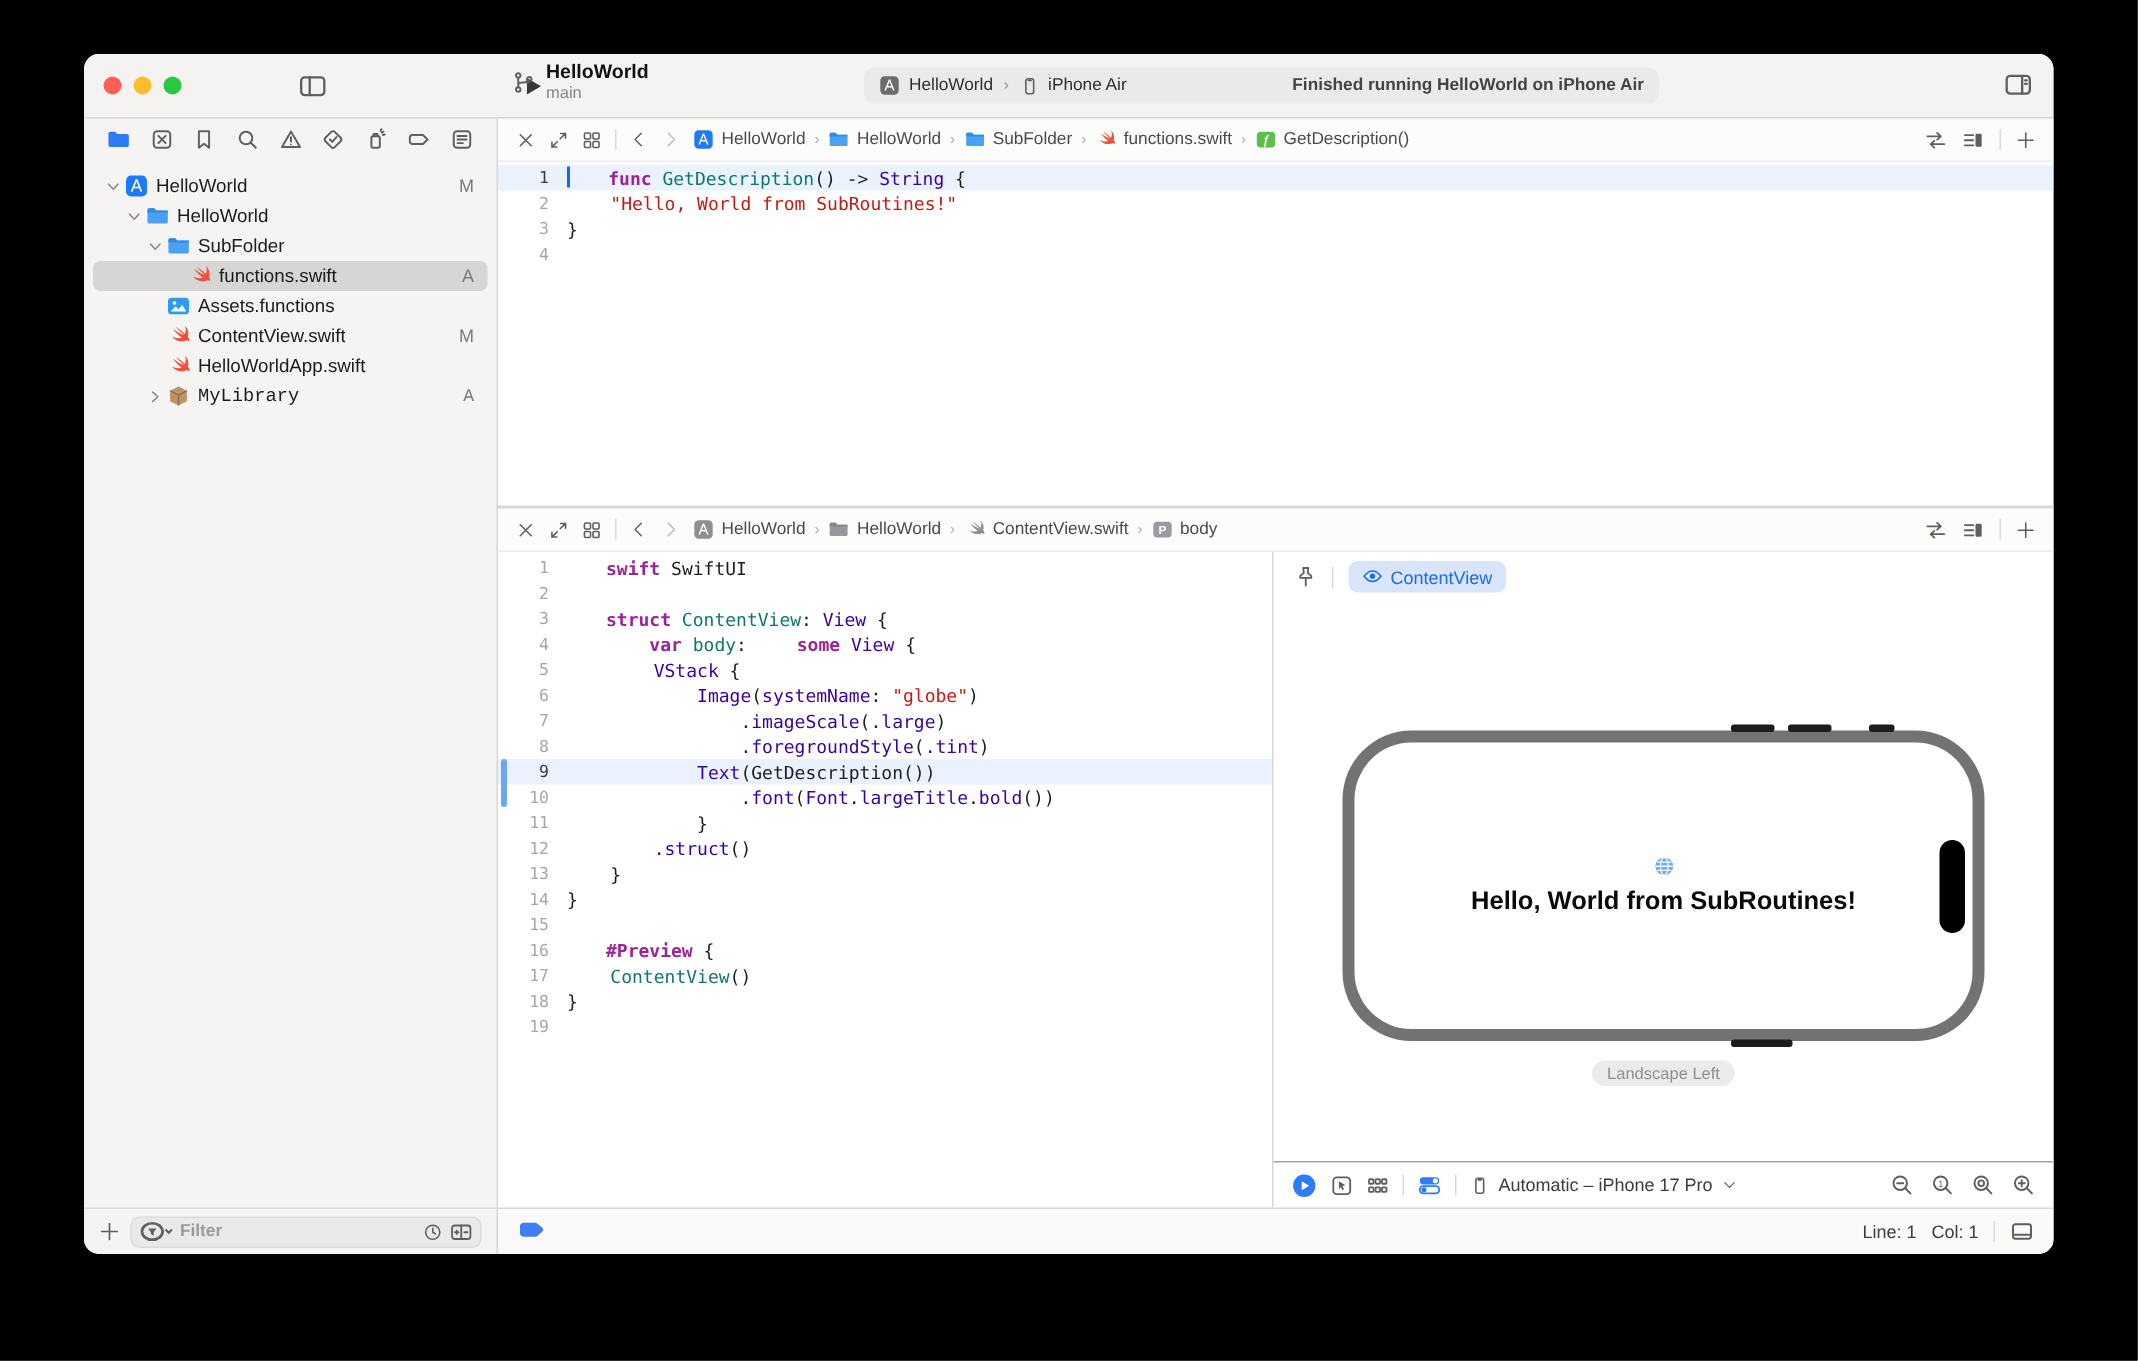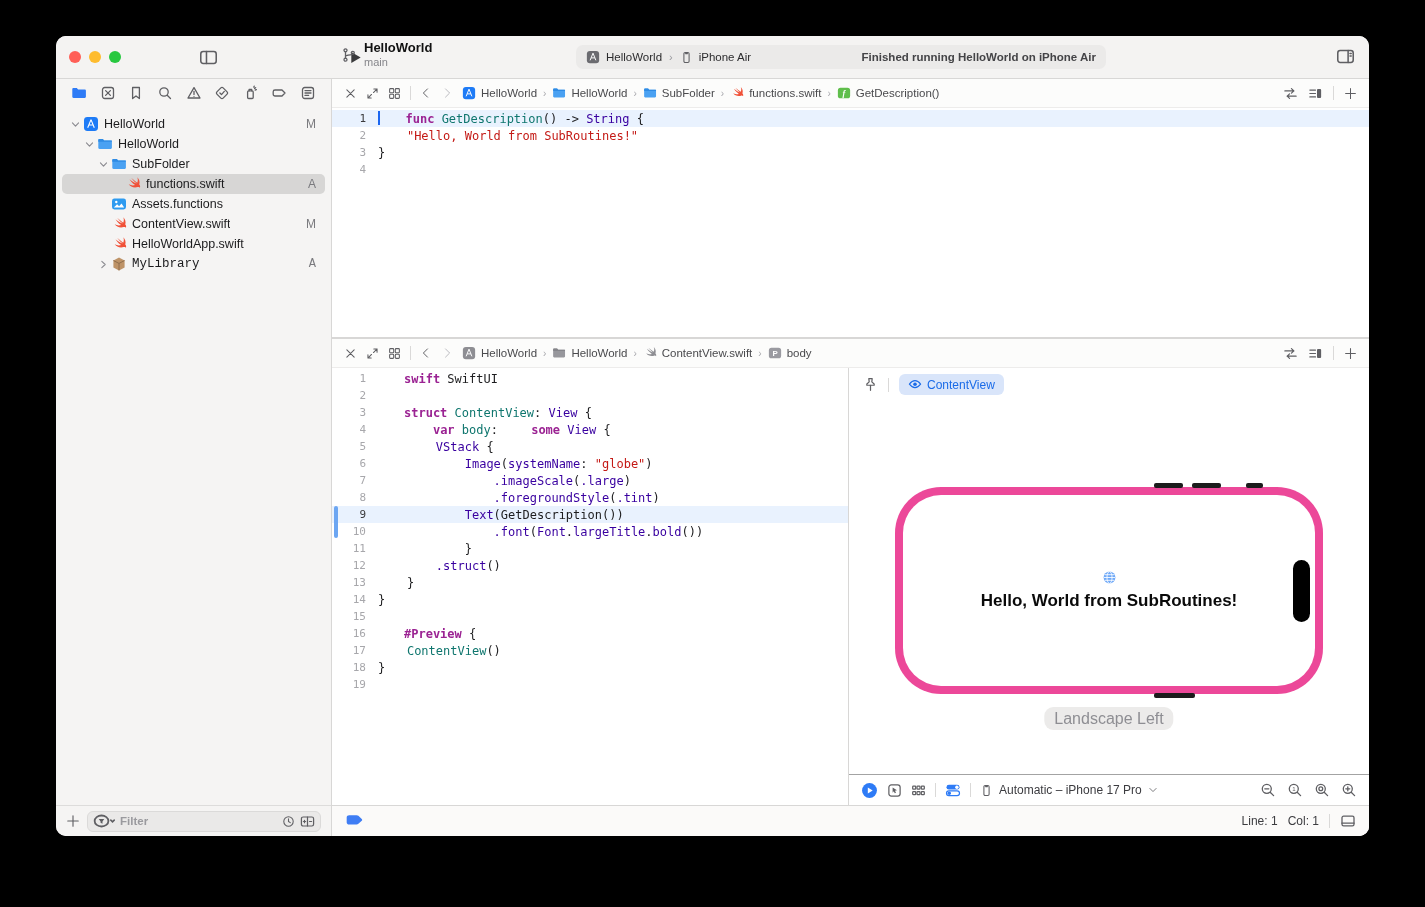--- a/index.html
+++ b/index.html
@@ -65,27 +65,27 @@
   .tk-s{color:#C41A16;}
   .tk-pl{color:#1d1d1f;}
   .caret{display:inline-block;width:1.5px;height:14px;background:#1B66F0;vertical-align:-2px;}
   .chgbar{position:absolute;left:2px;width:4px;border-radius:2px;background:#6CA6F2;}
   
   .preview{width:520px;flex:none;border-left:1px solid #D8D7D6;display:flex;flex-direction:column;background:#fff;}
   .pv-head{height:33px;flex:none;display:flex;align-items:center;gap:10px;padding:0 14px;}
   .pv-pill{display:flex;align-items:center;gap:5px;background:#D9E5FA;border-radius:6px;height:21px;padding:0 9px;
            font-size:12px;color:#1A6BE8;font-weight:400;}
   .pv-canvas{flex:1;position:relative;overflow:hidden;}
-  .phone{position:absolute;left:50%;transform:translateX(-50%);top:86px;width:428px;height:207px;background:#ec4899;border-radius:46px;}
+  .phone{position:absolute;left:50%;transform:translateX(-50%);top:86px;width:428px;height:207px;background:#737373;border-radius:46px;}
   .phone .screenface{position:absolute;inset:8px;background:#fff;border-radius:38px;display:flex;flex-direction:column;align-items:center;justify-content:center;gap:6px;}
   .island{position:absolute;right:13px;top:50%;transform:translateY(-50%);width:17px;height:62px;border-radius:9px;background:#000;}
   .hwtab{position:absolute;background:#1c1c1c;border-radius:2px;height:5px;}
   .hello{font-size:17px;font-weight:700;color:#0a0a0a;font-family:"Liberation Sans",sans-serif;}
   .orient{position:absolute;left:50%;transform:translateX(-50%);top:306px;background:#ECEBEA;color:#8E8E93;
-          font-size:16px;padding:2.5px 10px;border-radius:9px;white-space:nowrap;}
+          font-size:11px;padding:2.5px 10px;border-radius:9px;white-space:nowrap;}
   .pv-bottom{height:30px;flex:none;border-top:1px solid #a3a3a3;display:flex;align-items:center;gap:9px;padding:0 12px;}
   .devicesel{display:flex;align-items:center;gap:6px;font-size:12px;color:#3c3c40;}
   .zoomgrp{margin-left:auto;display:flex;align-items:center;gap:11px;}
   
   .statusbar{height:30px;flex:none;border-top:1px solid #D8D7D6;background:#FBFAF9;display:flex;align-items:center;padding:0 13px;gap:10px;}
   .linecol{margin-left:auto;display:flex;align-items:center;gap:10px;font-size:12px;color:#3c3c40;}
   .ic{display:block;}
 </style>
 </head>
 <body>

